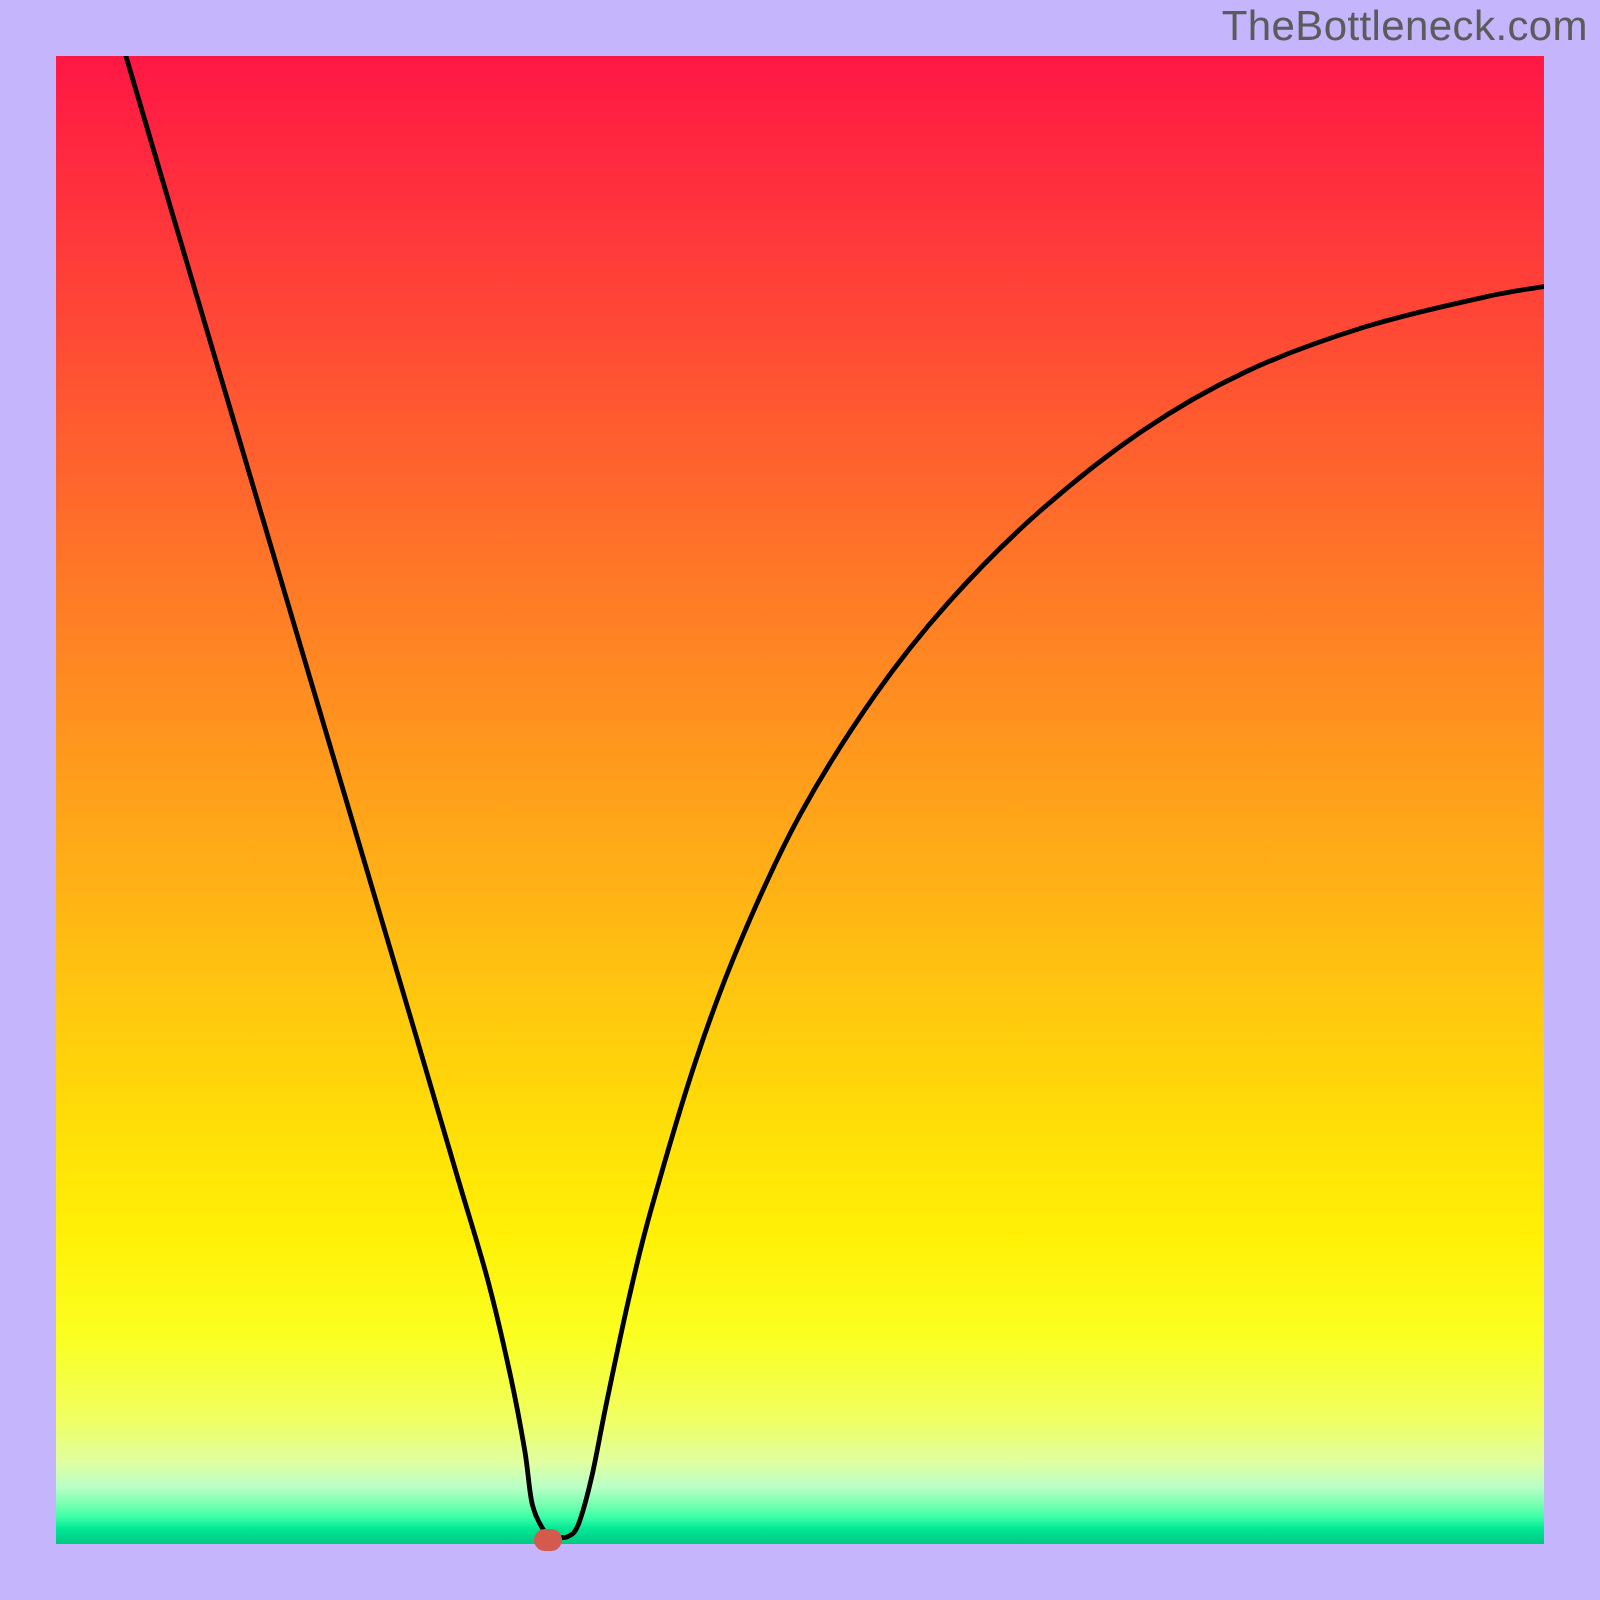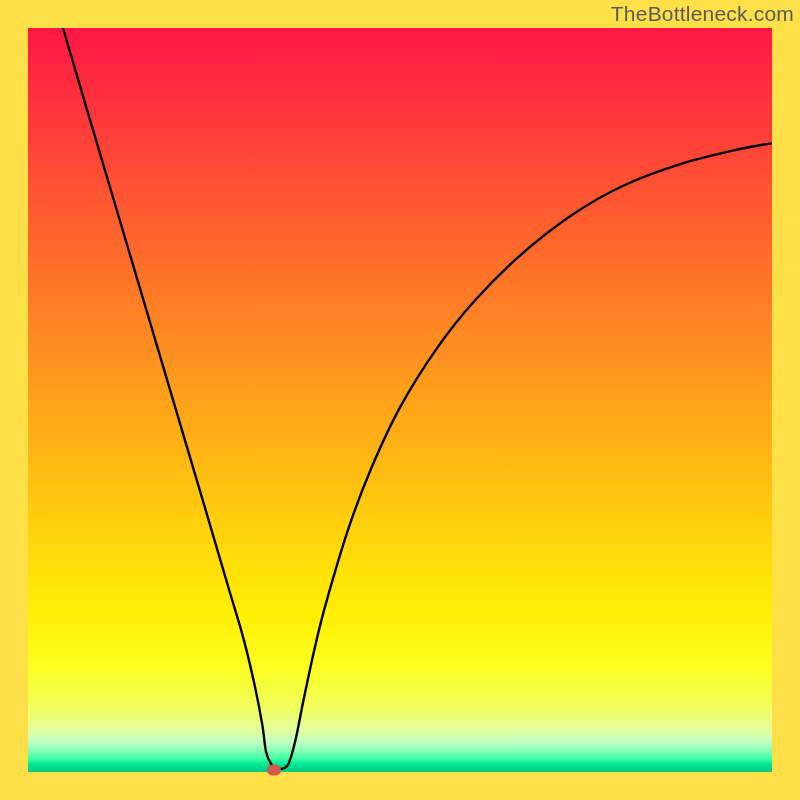--- a/index.html
+++ b/index.html
@@ -9,21 +9,21 @@
     height: 800px;
     background: #000;
     overflow: hidden;
   }
   .frame {
     position: absolute;
     left: 0;
     top: 0;
     width: 800px;
     height: 800px;
-    background: #fde047;
+    background: #c4b5fd;
   }
   .plot {
     position: absolute;
     left: 28px;
     top: 28px;
     width: 744px;
     height: 744px;
     background: linear-gradient(to bottom,
       #ff1744 0%,
       #ff2a3f 7%,

